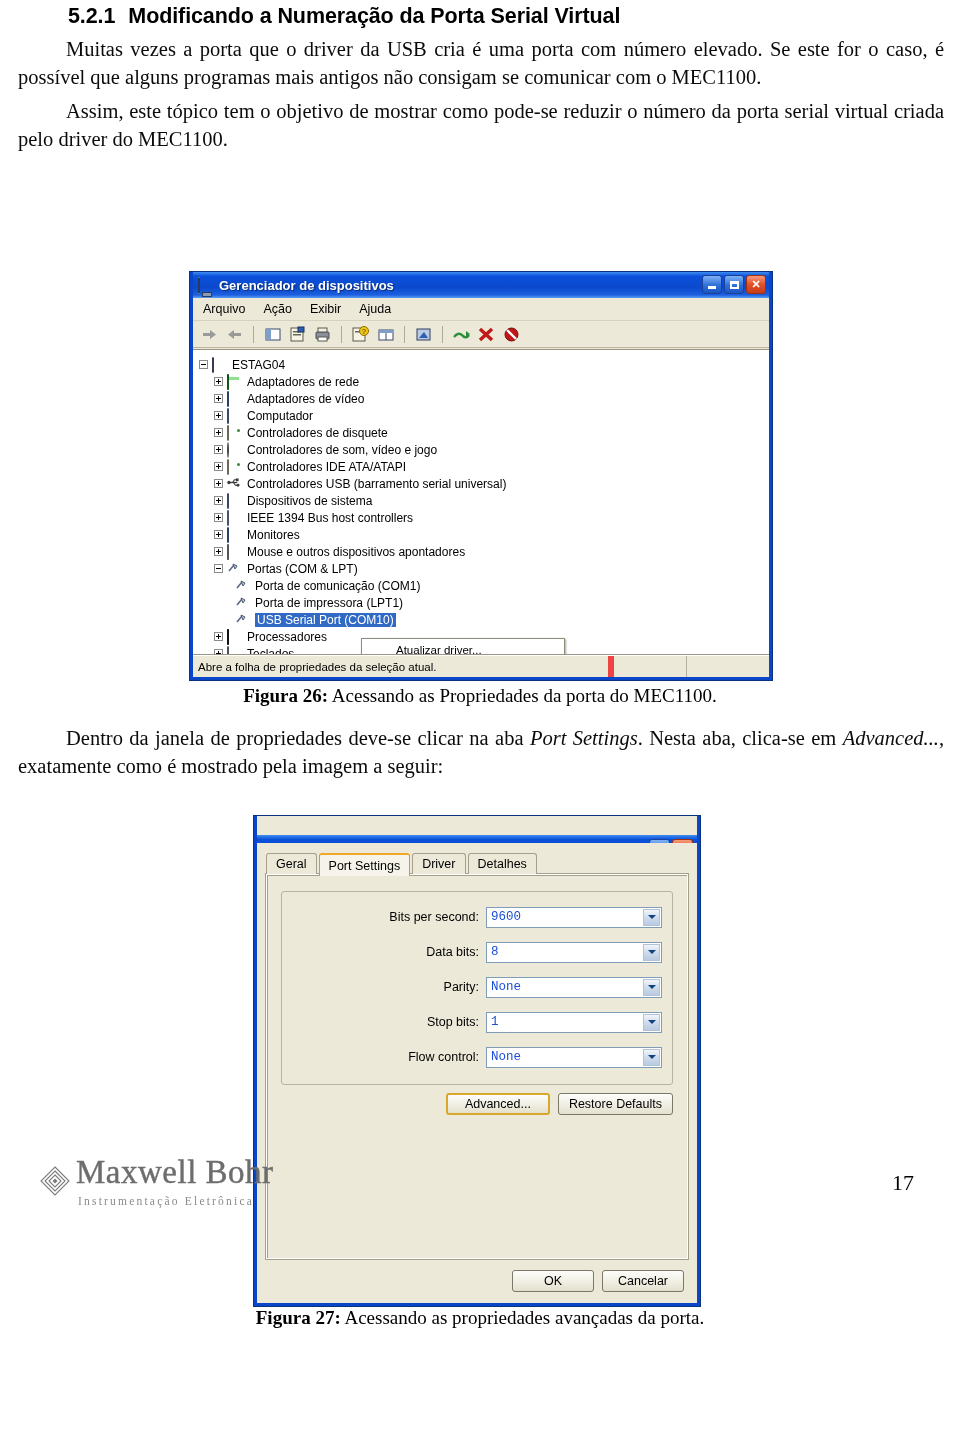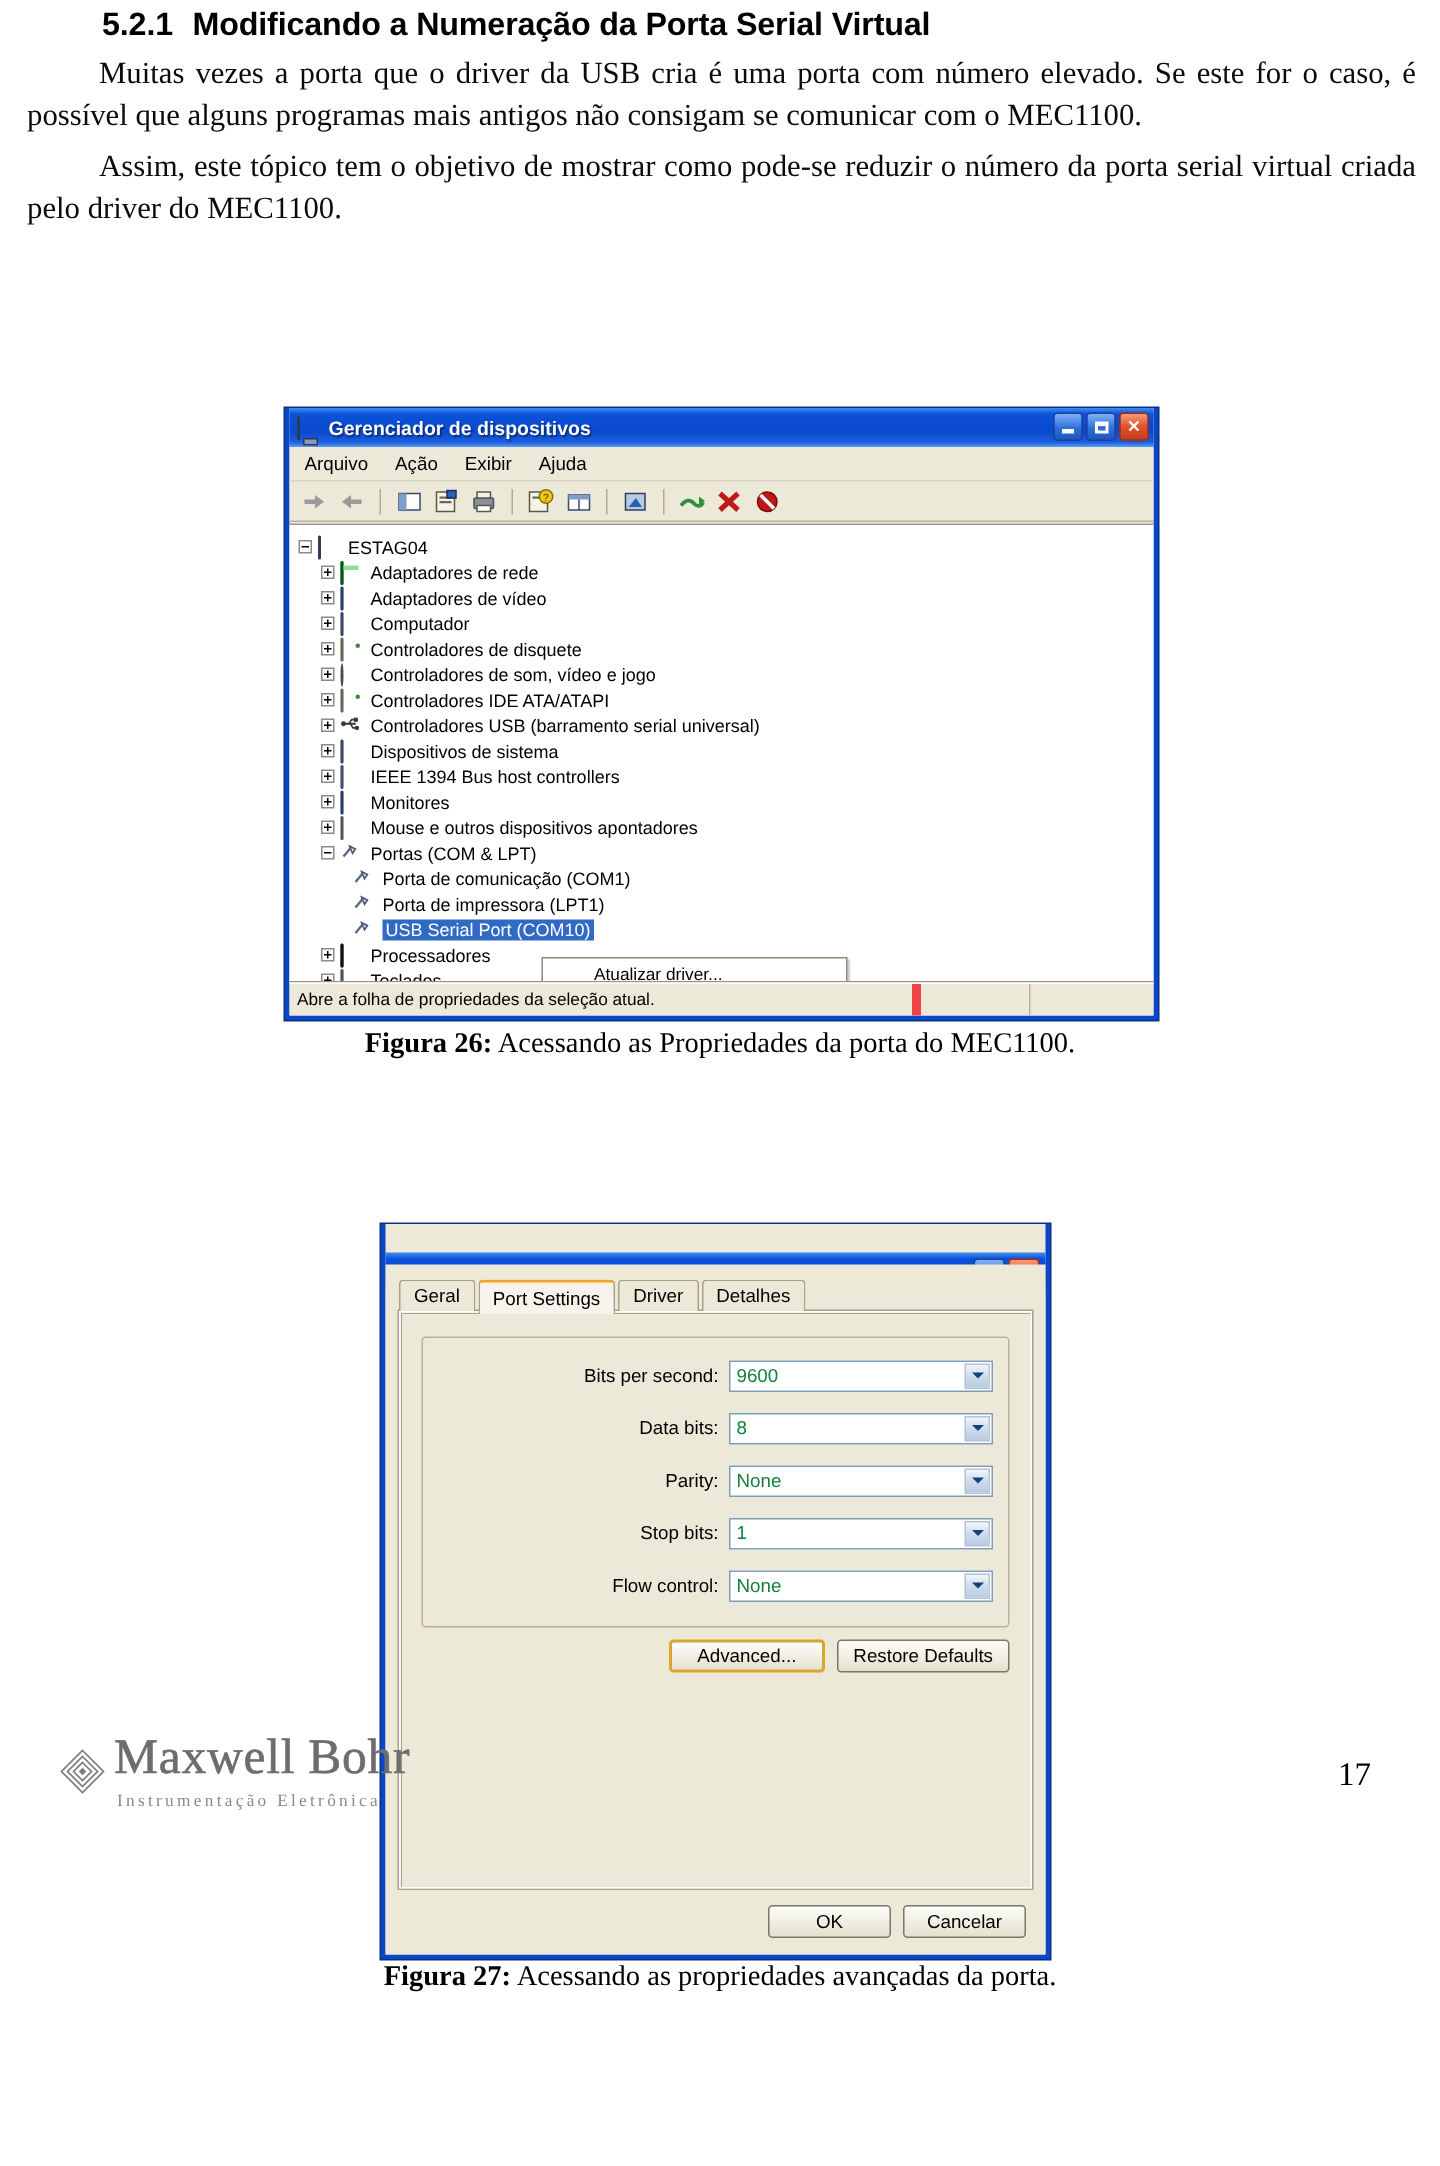--- a/index.html
+++ b/index.html
@@ -336,24 +336,24 @@
   }
   .combo {
     width: 176px; height: 21px;
     background: #fff;
     border: 1px solid #7f9db9;
     display: flex; align-items: center;
     box-sizing: border-box;
     position: relative;
   }
   .combo .val {
-    font-family: Liberation Sans, sans-serif;
+    font-family: Liberation Mono, monospace;
     font-size: 12.5px;
     padding-left: 4px;
-    color: #15803d;
+    color: #1d4ed8;
   }
   .combo .arrow {
     position: absolute; right: 1px; top: 1px;
     width: 17px; height: 17px;
     background: linear-gradient(180deg,#f3f6fb,#cfdcec 48%,#b9cbe2);
     border: 1px solid #b3c3d6;
     box-sizing: border-box;
     display: flex; align-items: center; justify-content: center;
   }
   .combo .arrow::after {
@@ -405,20 +405,21 @@
 <div class="page">
 
   <div class="sec-heading">
     <span class="num">5.2.1</span><span>Modificando a Numeração da Porta Serial Virtual</span>
   </div>
 
   <div class="para p1">Muitas vezes a porta que o driver da USB cria é uma porta com número elevado. Se este for o caso, é possível que alguns programas mais antigos não consigam se comunicar com o MEC1100.</div>
   <div class="para p2">Assim, este tópico tem o objetivo de mostrar como pode-se reduzir o número da porta serial virtual criada pelo driver do MEC1100.</div>
 
 
+  <div class="para p4"><span>Dentro da janela de propriedades deve-se clicar na aba </span><i>Port Settings</i><span>. Nesta aba, clica-se em </span><i>Advanced...</i><span>, exatamente como é mostrado pela imagem a seguir:</span></div>
 
   <div class="xp-win dm-win">
 
     <div class="dm-titlebar">
       <span class="tb-icon"><span class="mon-icon"></span></span>
       <span class="dm-title-text">Gerenciador de dispositivos</span>
       <span class="win-btns">
         <span class="win-btn">
             <span class="min-bar"></span>
           </span>

